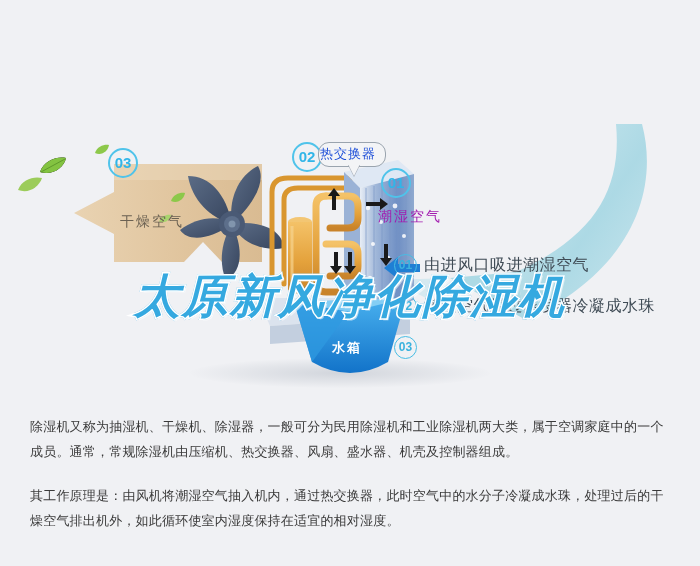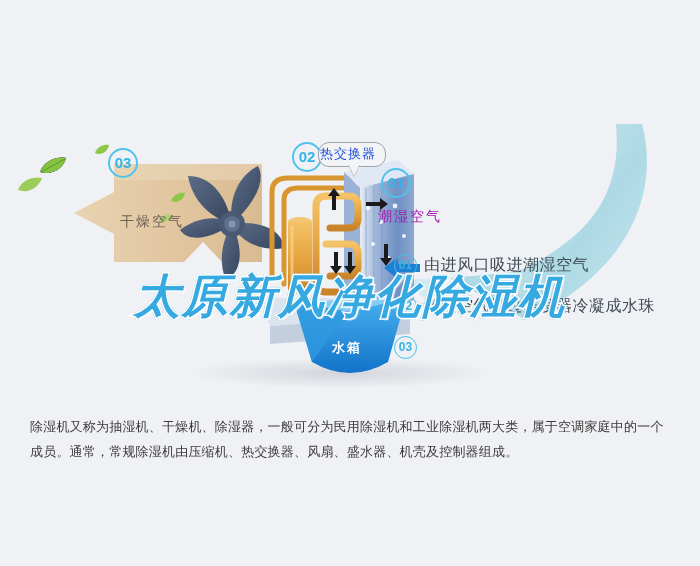--- a/index.html
+++ b/index.html
@@ -419,15 +419,16 @@
       <div class="legend-badge">03</div>
     </div>
   </div>
 
   <div id="watermark">
     <span class="wm-inner">太原新风净化除湿机</span>
   </div>
 
   <div id="body-copy">
     <p class="para">除湿机又称为抽湿机、干燥机、除湿器，一般可分为民用除湿机和工业除湿机两大类，属于空调家庭中的一个成员。通常，常规除湿机由压缩机、热交换器、风扇、盛水器、机壳及控制器组成。</p>
+    <p class="para">其工作原理是：由风机将潮湿空气抽入机内，通过热交换器，此时空气中的水分子冷凝成水珠，处理过后的干燥空气排出机外，如此循环使室内湿度保持在适宜的相对湿度。</p>
   </div>
 
 </div>
 
 </body></html>

